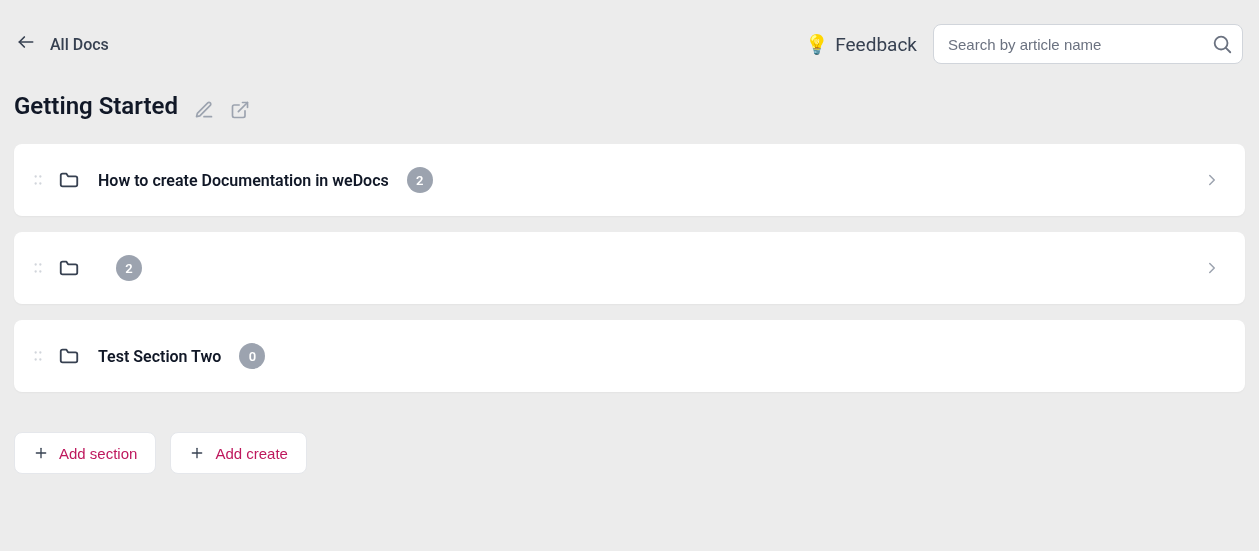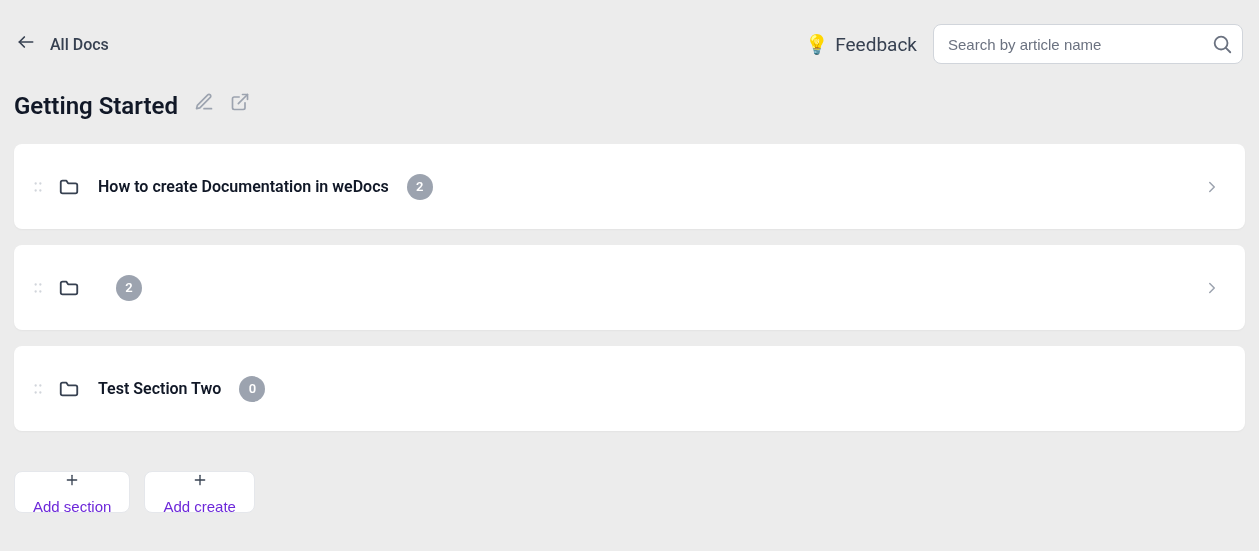--- a/index.html
+++ b/index.html
@@ -66,42 +66,42 @@
       top: 50%;
       transform: translateY(-50%);
       display: flex;
       align-items: center;
       justify-content: center;
       cursor: pointer;
     }
 
     .title-row {
       display: flex;
-      align-items: flex-start;
+      align-items: flex-end;
       gap: 16px;
       padding: 28px 14px 16px 14px;
     }
     .page-title {
       font-size: 24px;
       font-weight: 600;
       color: #111827;
     }
     .title-icon { cursor: pointer; display:flex; }
 
     .sections {
       padding: 8px 14px 0 14px;
       display: flex;
       flex-direction: column;
       gap: 16px;
     }
     .section-row {
       background: #fff;
       border-radius: 8px;
       box-shadow: 0 1px 2px rgba(0,0,0,0.04);
-      height: 85px;
+      height: 72px;
       display: flex;
       align-items: center;
       padding: 0 24px 0 14px;
       cursor: pointer;
     }
     .drag-handle {
       width: 20px;
       display: flex;
       align-items: center;
       justify-content: center;
@@ -139,23 +139,22 @@
     .action-btn {
       display: flex;
       align-items: center;
       gap: 10px;
       background: #fff;
       border: 1px solid #e5e7eb;
       border-radius: 8px;
       height: 42px;
       padding: 0 18px;
       font-size: 15px;
-      color: #6d28d9;
-      cursor: pointer;
-      flex-direction: column;
+      color: #be185d;
+      cursor: pointer;
     }
     .plus-icon { display:flex; }
   </style>
 </head>
 <body>
 
 <div class="topbar">
   <div class="back-group">
     <span>
       <svg width="20" height="20" viewBox="0 0 24 24" fill="none" stroke="#374151" stroke-width="2" stroke-linecap="round" stroke-linejoin="round">

